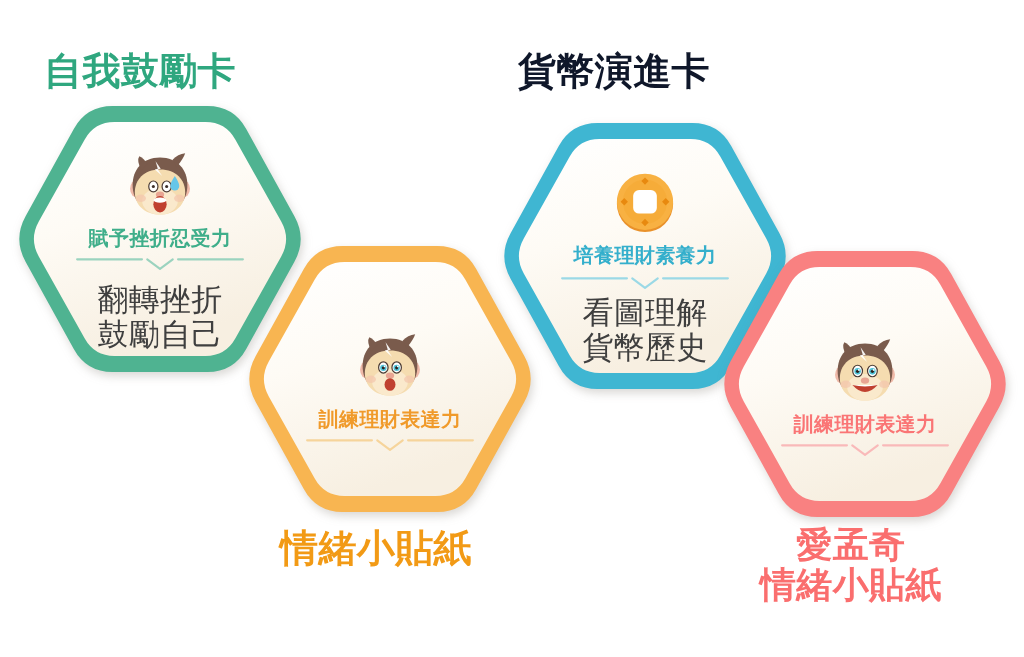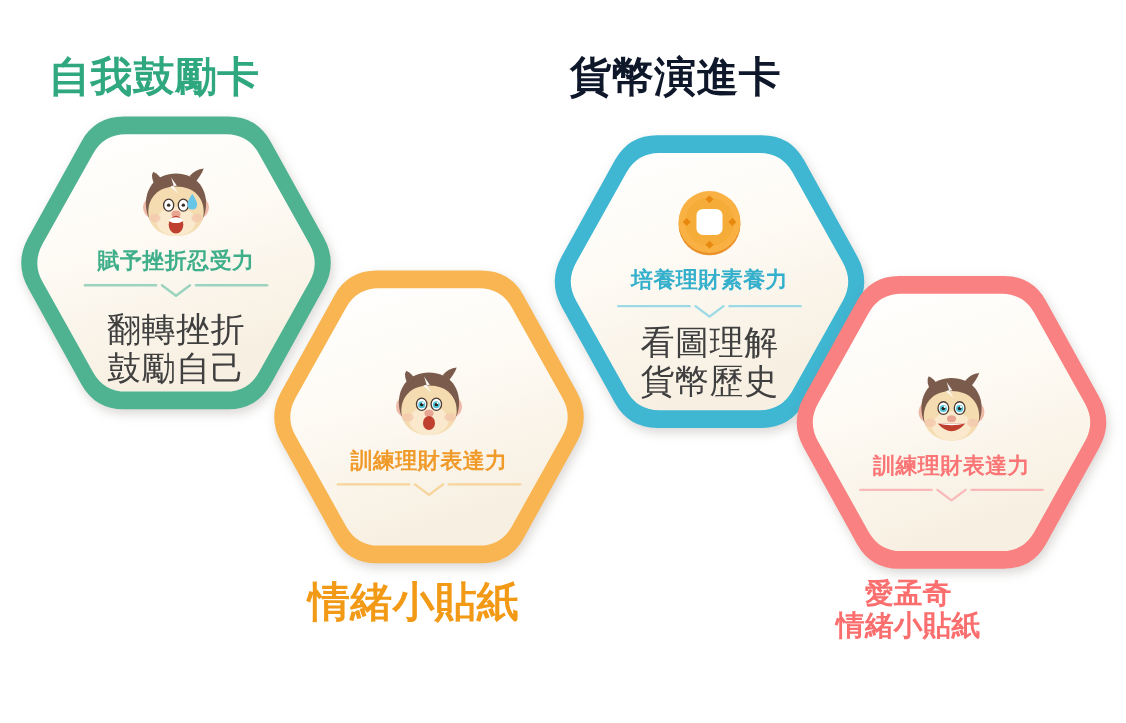--- a/index.html
+++ b/index.html
@@ -275,17 +275,17 @@
         <div class="sub-title" style="color: rgb(250, 117, 117); font-size: 20px; margin-top: 6px;">訓練理財表達力</div>
         <div class="divider" style="margin-top: 6px;">
   <svg viewBox="0 0 160 16" width="172" height="17">
     <line x1="2" y1="5" x2="63" y2="5" stroke="#F9B9B9" stroke-width="2" stroke-linecap="round"></line>
     <line x1="97" y1="5" x2="158" y2="5" stroke="#F9B9B9" stroke-width="2" stroke-linecap="round"></line>
     <path d="M68 5 L80 14 L92 5" fill="none" stroke="#F9B9B9" stroke-width="2" stroke-linecap="round" stroke-linejoin="round"></path>
   </svg>
         </div>
       </div>
     </div>
-    <div class="card-label" style="left: 760px; top: 525px; color: rgb(250, 110, 110); font-size: 26px; text-align: center; z-index: 40;">
+    <div class="card-label" style="left: 760px; top: 525px; color: rgb(250, 110, 110); font-size: 36px; text-align: center; z-index: 40;">
       <div>愛孟奇</div>
       <div>情緒小貼紙</div>
     </div>
   </div>
 
 </body></html>

